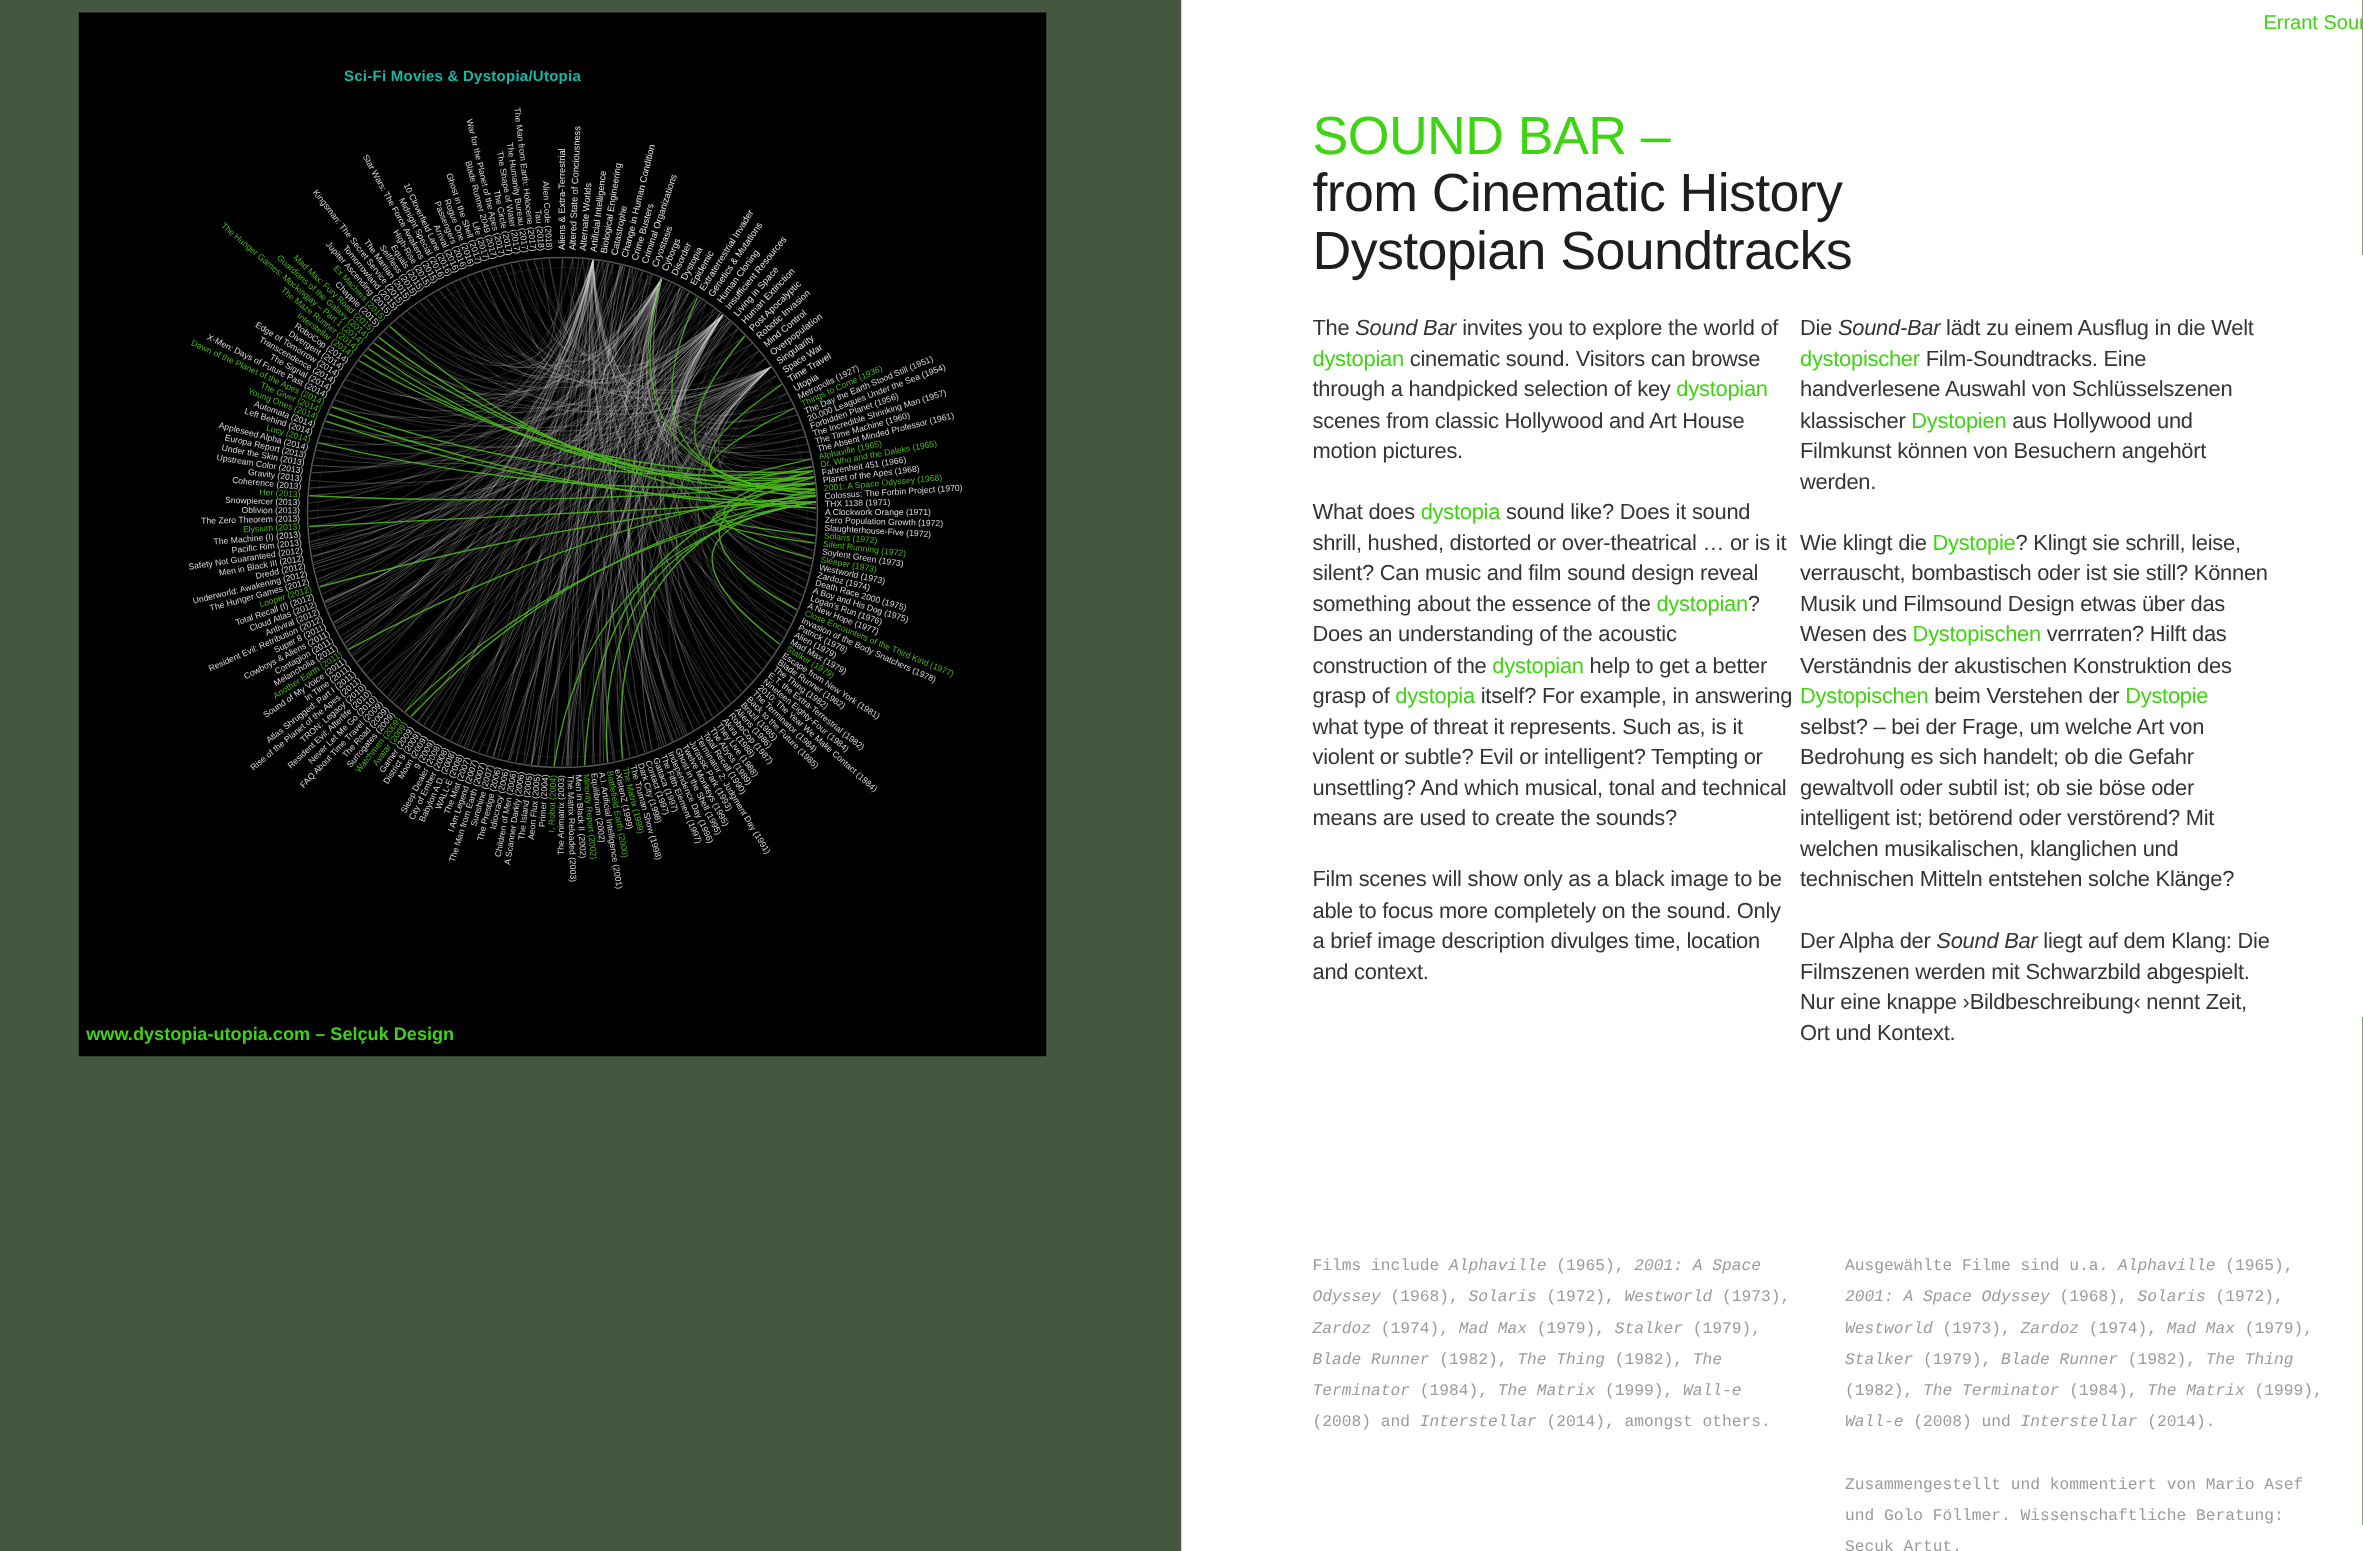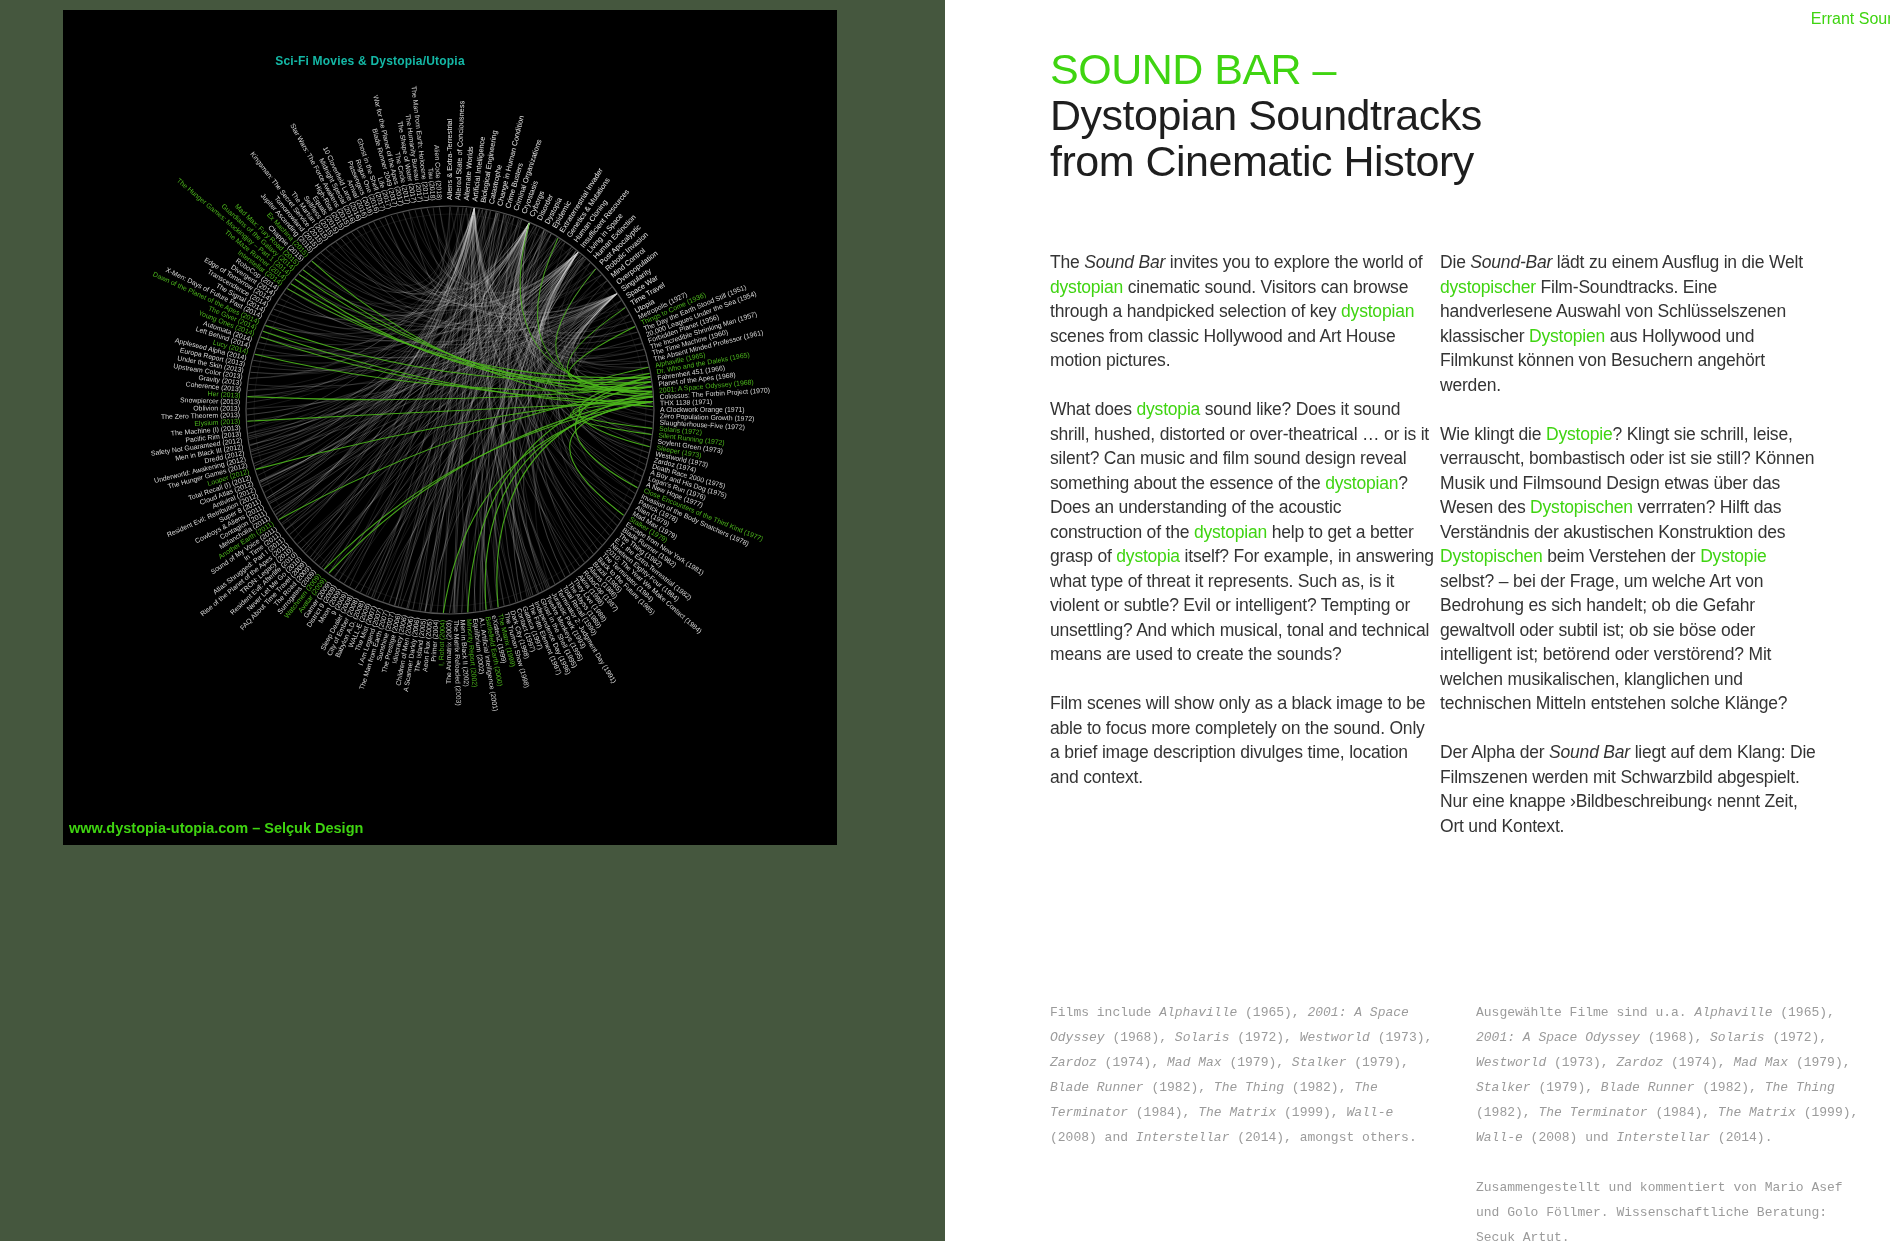--- a/index.html
+++ b/index.html
@@ -602,23 +602,23 @@
       </svg>
     <div class="viz-title">Sci-Fi Movies &amp; Dystopia/Utopia</div>
     <div class="viz-credit" style="color: rgb(63, 212, 17);">www.dystopia-utopia.com – Selçuk Design</div>
   </div>
 
   <div class="page">
     <div class="imprint" style="color: rgb(63, 212, 17);">Errant Sound</div>
     <div class="pagenum">49</div>
 
     <div class="article-title">
-      <div class="t-green" style="color: rgb(63, 212, 17);">SOUND BAR –</div>
+      <div class="t-green" style="color: rgb(63, 212, 17); margin-top: 40px;">SOUND BAR –</div>
+      <div>from Cinematic History</div>
       <div>Dystopian Soundtracks</div>
-      <div>from Cinematic History</div>
     </div>
 
     <div class="col col-en">
         <p><span>The </span><span class="s-i">Sound Bar</span><span> invites you to explore the world of </span><span class="s-g" style="color: rgb(63, 212, 17);">dystopian</span><span> cinematic sound. Visitors can browse through a handpicked selection of key </span><span class="s-g" style="color: rgb(63, 212, 17);">dystopian</span><span> scenes from classic Hollywood and Art House motion pictures.</span></p>
         <p><span>What does </span><span class="s-g" style="color: rgb(63, 212, 17);">dystopia</span><span> sound like? Does it sound shrill, hushed, distorted or over-thea­trical … or is it silent? Can music and film sound design reveal something about the essence of the </span><span class="s-g" style="color: rgb(63, 212, 17);">dystopian</span><span>? Does an under­standing of the acoustic construction of the </span><span class="s-g" style="color: rgb(63, 212, 17);">dystopian</span><span> help to get a better grasp of </span><span class="s-g" style="color: rgb(63, 212, 17);">dystopia</span><span> itself? For example, in answering what type of threat it represents. Such as, is it violent or subtle? Evil or intelligent? Tempting or unsettling? And which musical, tonal and technical means are used to create the sounds?</span></p>
         <p><span>Film scenes will show only as a black image to be able to focus more completely on the sound. Only a brief image description divulges time, location and context.</span></p>
       </div>
     <div class="col col-de">
         <p><span>Die </span><span class="s-i">Sound-Bar</span><span> lädt zu einem Ausflug in die Welt </span><span class="s-g" style="color: rgb(63, 212, 17);">dystopischer</span><span> Film-Soundtracks. Eine handverlesene Auswahl von Schlüsselszenen klassischer </span><span class="s-g" style="color: rgb(63, 212, 17);">Dystopien</span><span> aus Hollywood und Filmkunst können von Besuchern angehört werden.</span></p>
         <p><span>Wie klingt die </span><span class="s-g" style="color: rgb(63, 212, 17);">Dystopie</span><span>? Klingt sie schrill, leise, verrauscht, bombastisch oder ist sie still? Können Musik und Filmsound Design etwas über das Wesen des </span><span class="s-g" style="color: rgb(63, 212, 17);">Dystopischen</span><span> verrraten? Hilft das Verständnis der akus­tischen Konstruktion des </span><span class="s-g" style="color: rgb(63, 212, 17);">Dystopischen</span><span> beim Verstehen der </span><span class="s-g" style="color: rgb(63, 212, 17);">Dystopie</span><span> selbst? – bei der Frage, um welche Art von Bedrohung es sich handelt; ob die Gefahr gewaltvoll oder subtil ist; ob sie böse oder intelligent ist; betörend oder verstörend? Mit welchen musikalischen, klanglichen und technischen Mitteln entstehen solche Klänge?</span></p>

